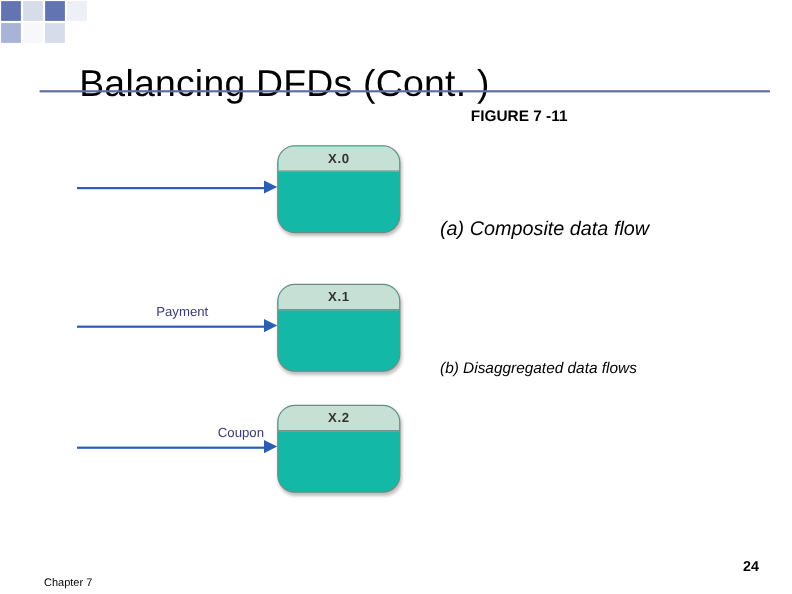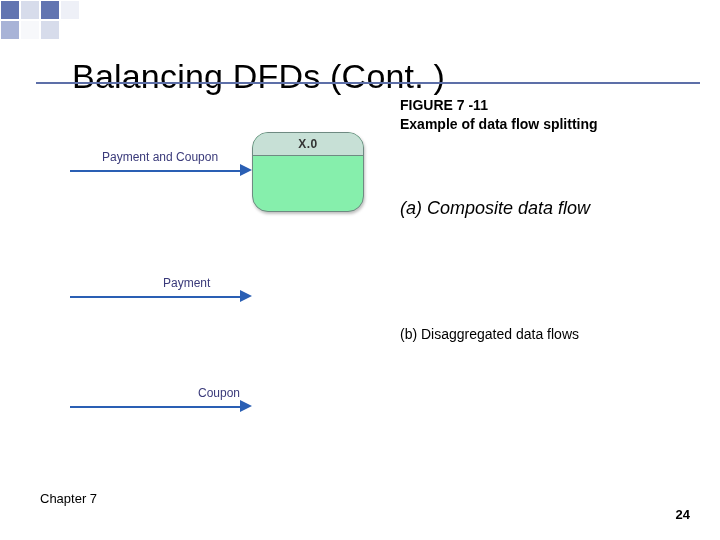--- a/index.html
+++ b/index.html
@@ -56,37 +56,39 @@
 
   .fig-caption {
     position: absolute;
     top: 96px;
     left: 400px;
     font-size: 14px;
     line-height: 1.35;
   }
   .fig-caption .figno {
     font-weight: 700;
+    margin-left: 28px;
   }
   .fig-caption .figdesc {
     font-weight: 700;
   }
 
   .label-a {
     position: absolute;
     top: 198px;
     left: 400px;
     font-size: 18px;
     font-style: italic;
   }
   .label-b {
     position: absolute;
     top: 326px;
     left: 400px;
     font-size: 14px;
+    font-style: italic;
     text-align: right;
   }
 
   
   .diagram {
     position: absolute;
     top: 130px;
     left: 70px;
     width: 320px;
     height: 320px;
@@ -126,21 +128,21 @@
     white-space: nowrap;
   }
 
   .process {
     position: absolute;
     top: 2px;
     width: 110px;
     height: 78px;
     border: 1px solid #6f8a82;
     border-radius: 16px;
-    background: #86efac;
+    background: #14b8a6;
     box-shadow: 1px 2px 3px rgba(0,0,0,0.25);
     overflow: hidden;
   }
   .process .header {
     height: 22px;
     background: #c7e0d6;
     border-bottom: 1px solid #6f8a82;
     text-align: center;
     font-size: 12px;
     font-weight: 700;
@@ -150,33 +152,33 @@
   }
 
   
   .flow-0 .arrow-line  { width: 170px; }
   .flow-0 .arrow-head  { left: 170px; }
   .flow-0 .arrow-label { left: 32px; }
   .flow-0 .process     { left: 182px; }
 
   .flow-1 .arrow-line  { width: 170px; }
   .flow-1 .arrow-head  { left: 170px; }
-  .flow-1 .arrow-label { left: 93px; }
+  .flow-1 .arrow-label { left: 72px; }
   .flow-1 .process     { left: 182px; }
 
   .flow-2 .arrow-line  { width: 170px; }
   .flow-2 .arrow-head  { left: 170px; }
   .flow-2 .arrow-label { left: 92px; margin-left: 36px; }
   .flow-2 .process     { left: 182px; }
 
   .footer-left {
     position: absolute;
-    bottom: 34px;
+    bottom: 4px;
     left: 40px;
-    font-size: 13px;
+    font-size: 10px;
   }
   .footer-right {
     position: absolute;
     bottom: 18px;
     right: 30px;
     font-size: 13px;
     font-weight: 700;
   }
 </style>
 </head>
@@ -194,45 +196,49 @@
       <div class="sq c-ghost"></div>
       <div class="sq c-light"></div>
   </div>
 </div>
 
 <h1 class="title">Balancing DFDs (Cont. )</h1>
 <div class="rule"></div>
 
 <div class="fig-caption">
   <div class="figno">FIGURE 7&nbsp;-11</div>
-  <div class="figdesc">Example of data flow splitting</div>
 </div>
 
 <div class="label-a">(a) Composite data flow</div>
 <div class="label-b">(b) Disaggregated data flows</div>
 
 <div class="diagram">
 
   <div class="flow flow-0">
     <div class="arrow-line"></div>
     <div class="arrow-head"></div>
-    <div class="arrow-label">Payment and Coupon</div>
     <div class="process">
       <div class="header">X.0</div>
     </div>
   </div>
 
   <div class="flow flow-1">
     <div class="arrow-line"></div>
     <div class="arrow-head"></div>
     <div class="arrow-label">Payment</div>
+    <div class="process">
+      <div class="header">X.1</div>
+    </div>
   </div>
 
   <div class="flow flow-2">
     <div class="arrow-line"></div>
     <div class="arrow-head"></div>
     <div class="arrow-label">Coupon</div>
+    <div class="process">
+      <div class="header">X.2</div>
+    </div>
   </div>
 
 </div>
 
 <div class="footer-left">Chapter 7</div>
 <div class="footer-right">24</div>
 
 </body></html>

